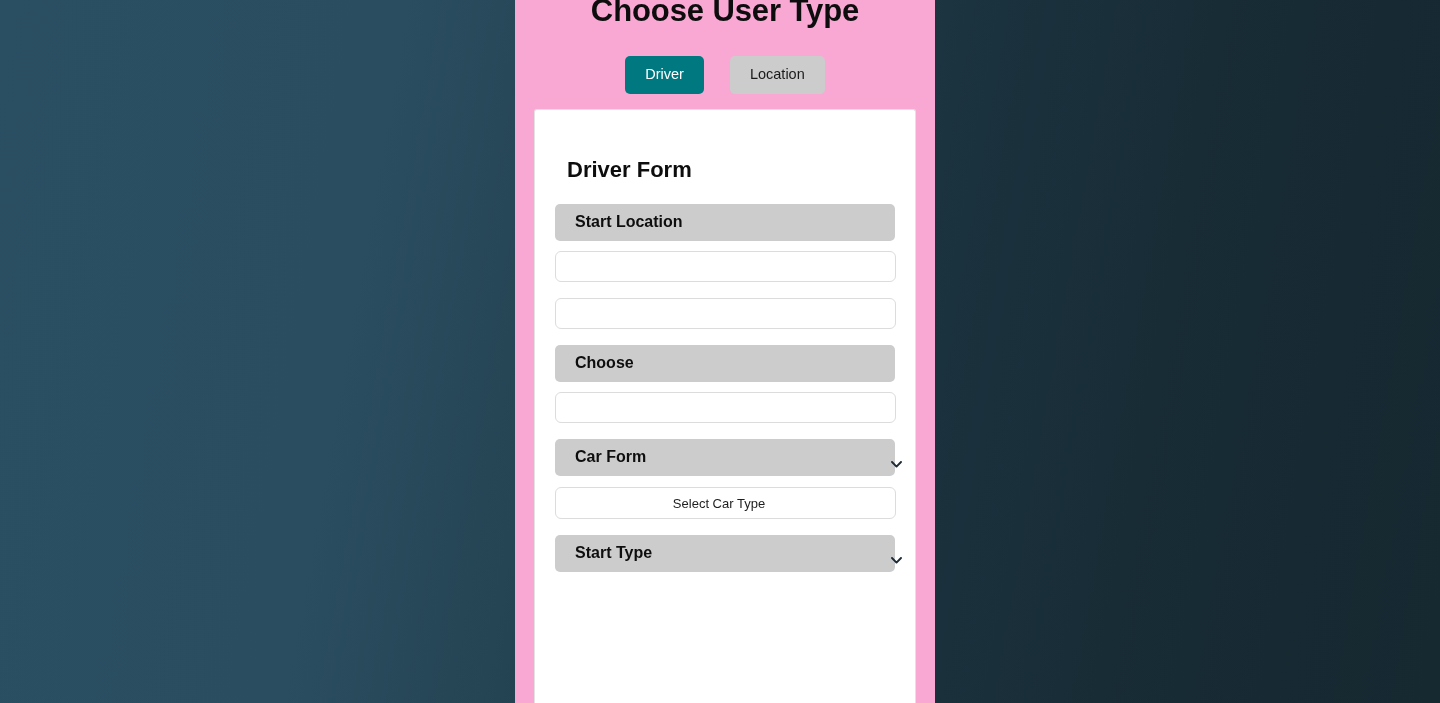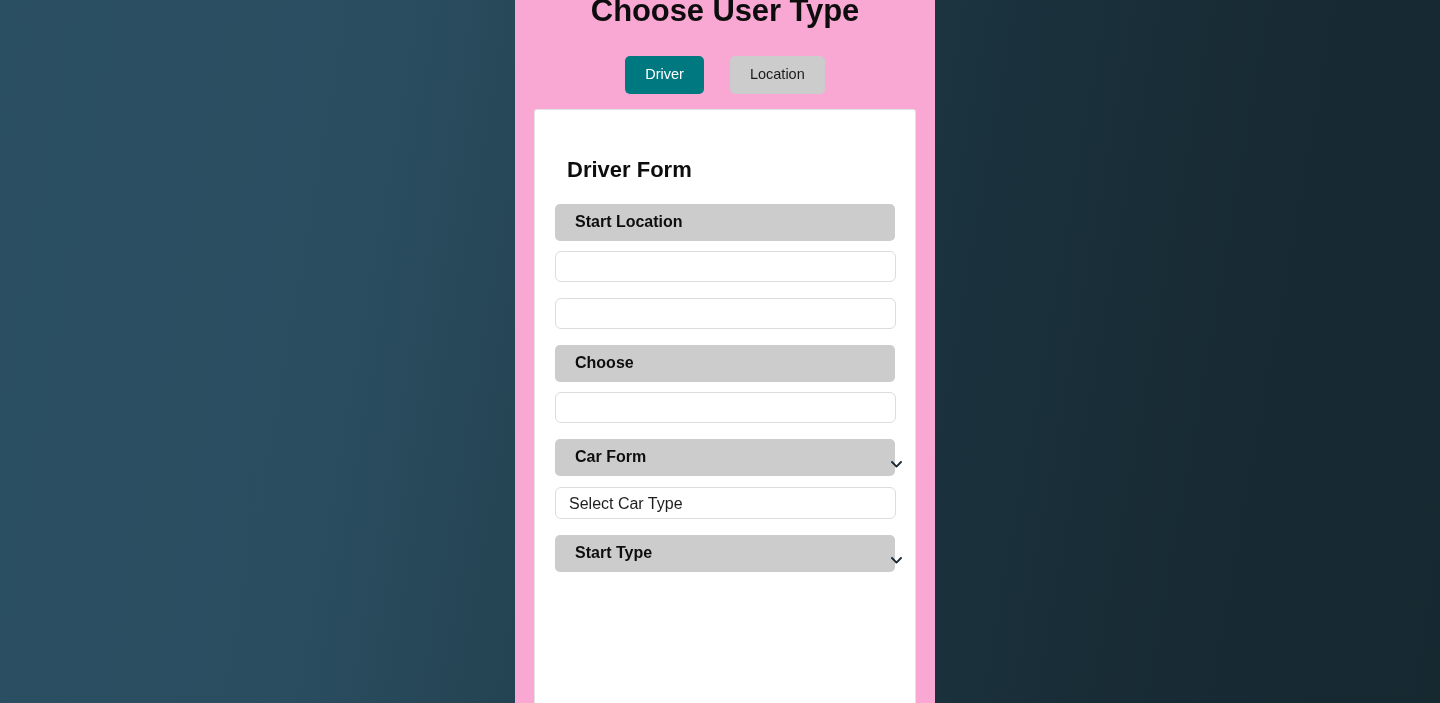--- a/index.html
+++ b/index.html
@@ -126,28 +126,29 @@
 
   .field-select {
     display: block;
     width: 341px;
     margin: 11px auto 0 auto;
     height: 32px;
     border: 1px solid #dcdcdc;
     border-radius: 6px;
     background: #ffffff;
     font-family: "Liberation Sans", sans-serif;
-    font-size: 16px;
+    font-size: 13px;
     color: #1e1e1e;
     padding: 0 26px 0 13px;
     outline: none;
     -webkit-appearance: none;
     -moz-appearance: none;
     appearance: none;
     cursor: pointer;
+    text-align: center;
   }
 
   .select-wrap {
     position: relative;
   }
   .select-chevron {
     position: absolute;
     right: 13px;
     top: 22px;
     width: 11px;

